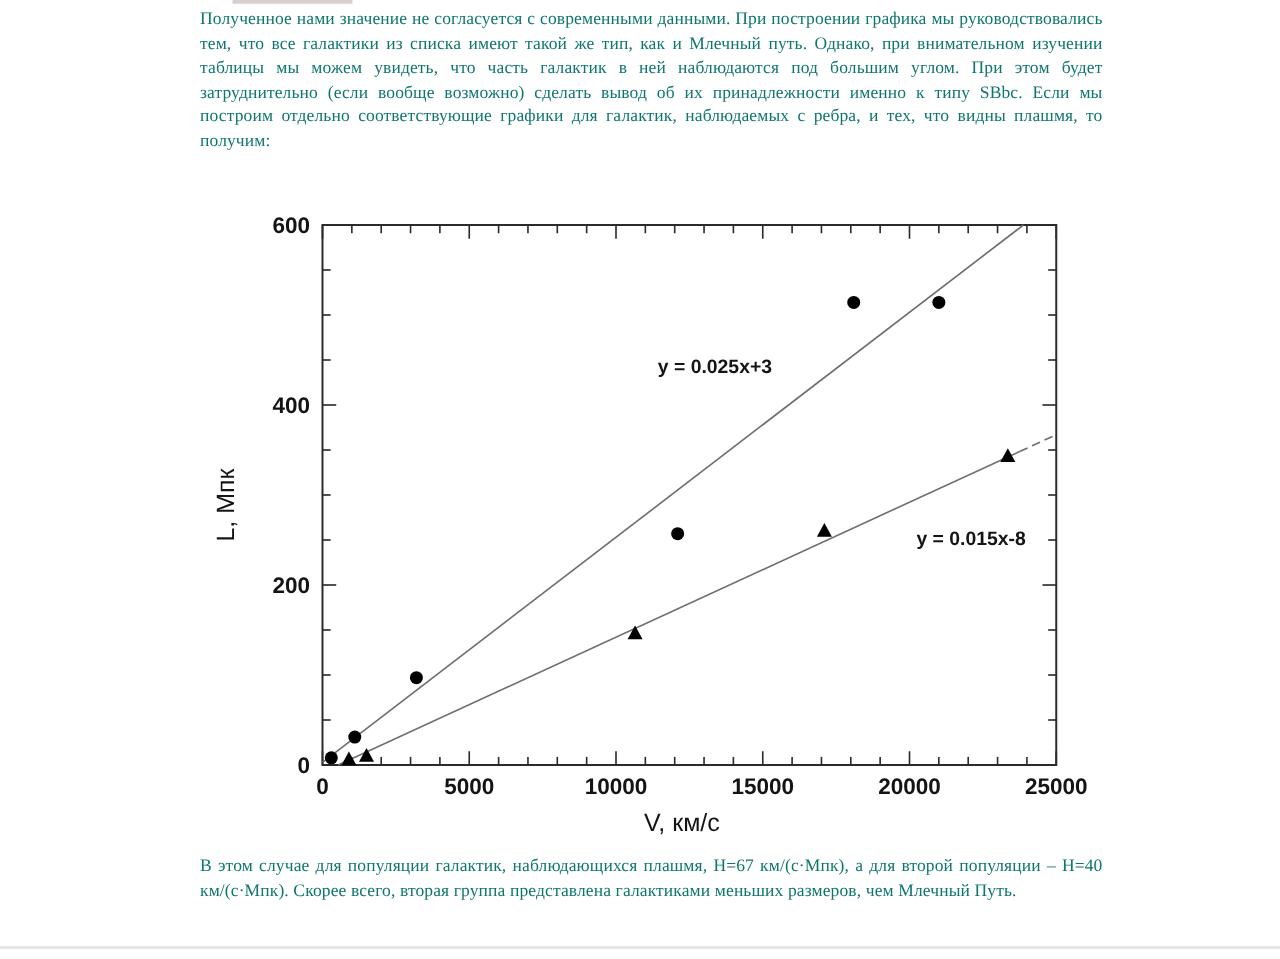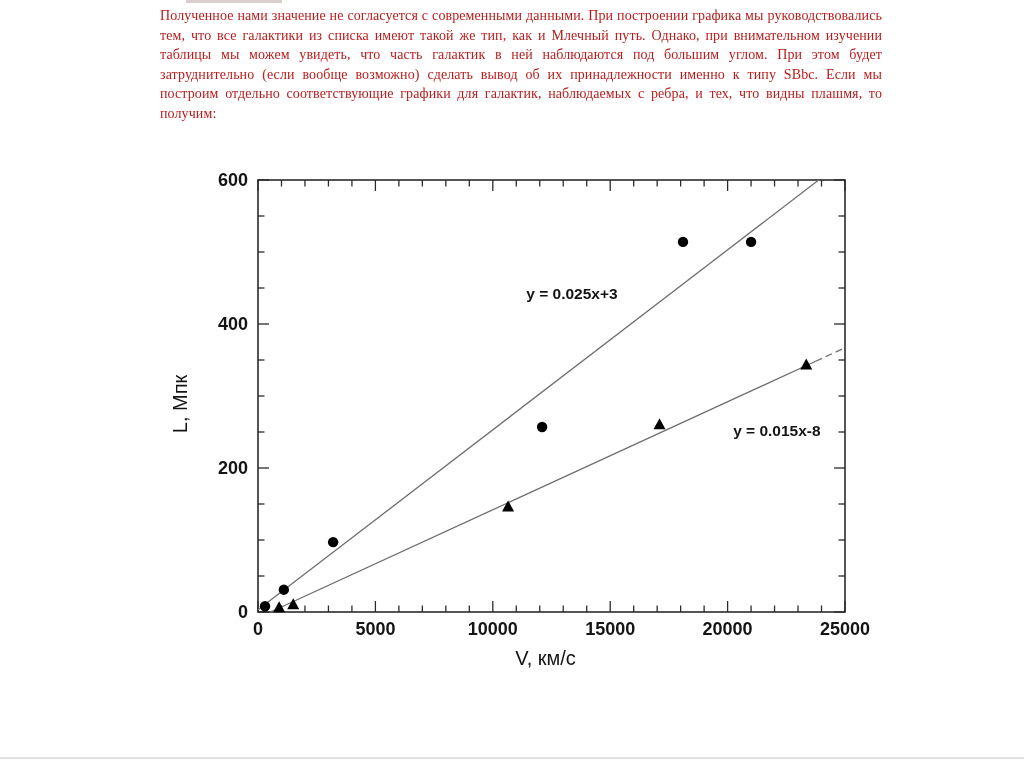--- a/index.html
+++ b/index.html
@@ -9,21 +9,21 @@
     background:#ffffff;
     overflow:hidden;
     font-family:"Liberation Serif", serif;
   }
   .para{
     position:absolute;
     left:160px;
     width:722px;
     font-size:14px;
     line-height:19.6px;
-    color:#b91c1c;
+    color:#0f766e;
     text-align:justify;
     letter-spacing:0.1px;
   }
   #para-top{top:6px;}
   #para-bottom{top:684px;}
   .smudge{
     position:absolute;
     left:186px;top:0;width:96px;height:3px;
     background:#d8cfcf;
   }
@@ -155,16 +155,17 @@
         <polygon points="119.132,441.18 113.132,452.18 125.132,452.18" fill="#000000"></polygon>
         <polygon points="133.22,438.3 127.22,449.3 139.22,449.3" fill="#000000"></polygon>
         <polygon points="348.062,340.38 342.062,351.38 354.062,351.38" fill="#000000"></polygon>
         <polygon points="499.50800000000004,258.29999999999995 493.50800000000004,269.29999999999995 505.50800000000004,269.29999999999995" fill="#000000"></polygon>
         <polygon points="646.258,198.54 640.258,209.54 652.258,209.54" fill="#000000"></polygon>
         <text x="385.5" y="505" class="axis-title" text-anchor="middle">V, км/с</text>
         <text x="27" y="244" class="axis-title" text-anchor="middle" transform="rotate(-90 27 244)">L, Мпк</text>
       </svg>
   </div>
 
+  <div id="para-bottom" class="para">В этом случае для популяции галактик, наблюдающихся плашмя, H=67 км/(с·Мпк), а для второй популяции – H=40 км/(с·Мпк). Скорее всего, вторая группа представлена галактиками меньших размеров, чем Млечный Путь.</div>
 
   <div class="bottom-rule"></div>
 
 </div>
 
 </body></html>

